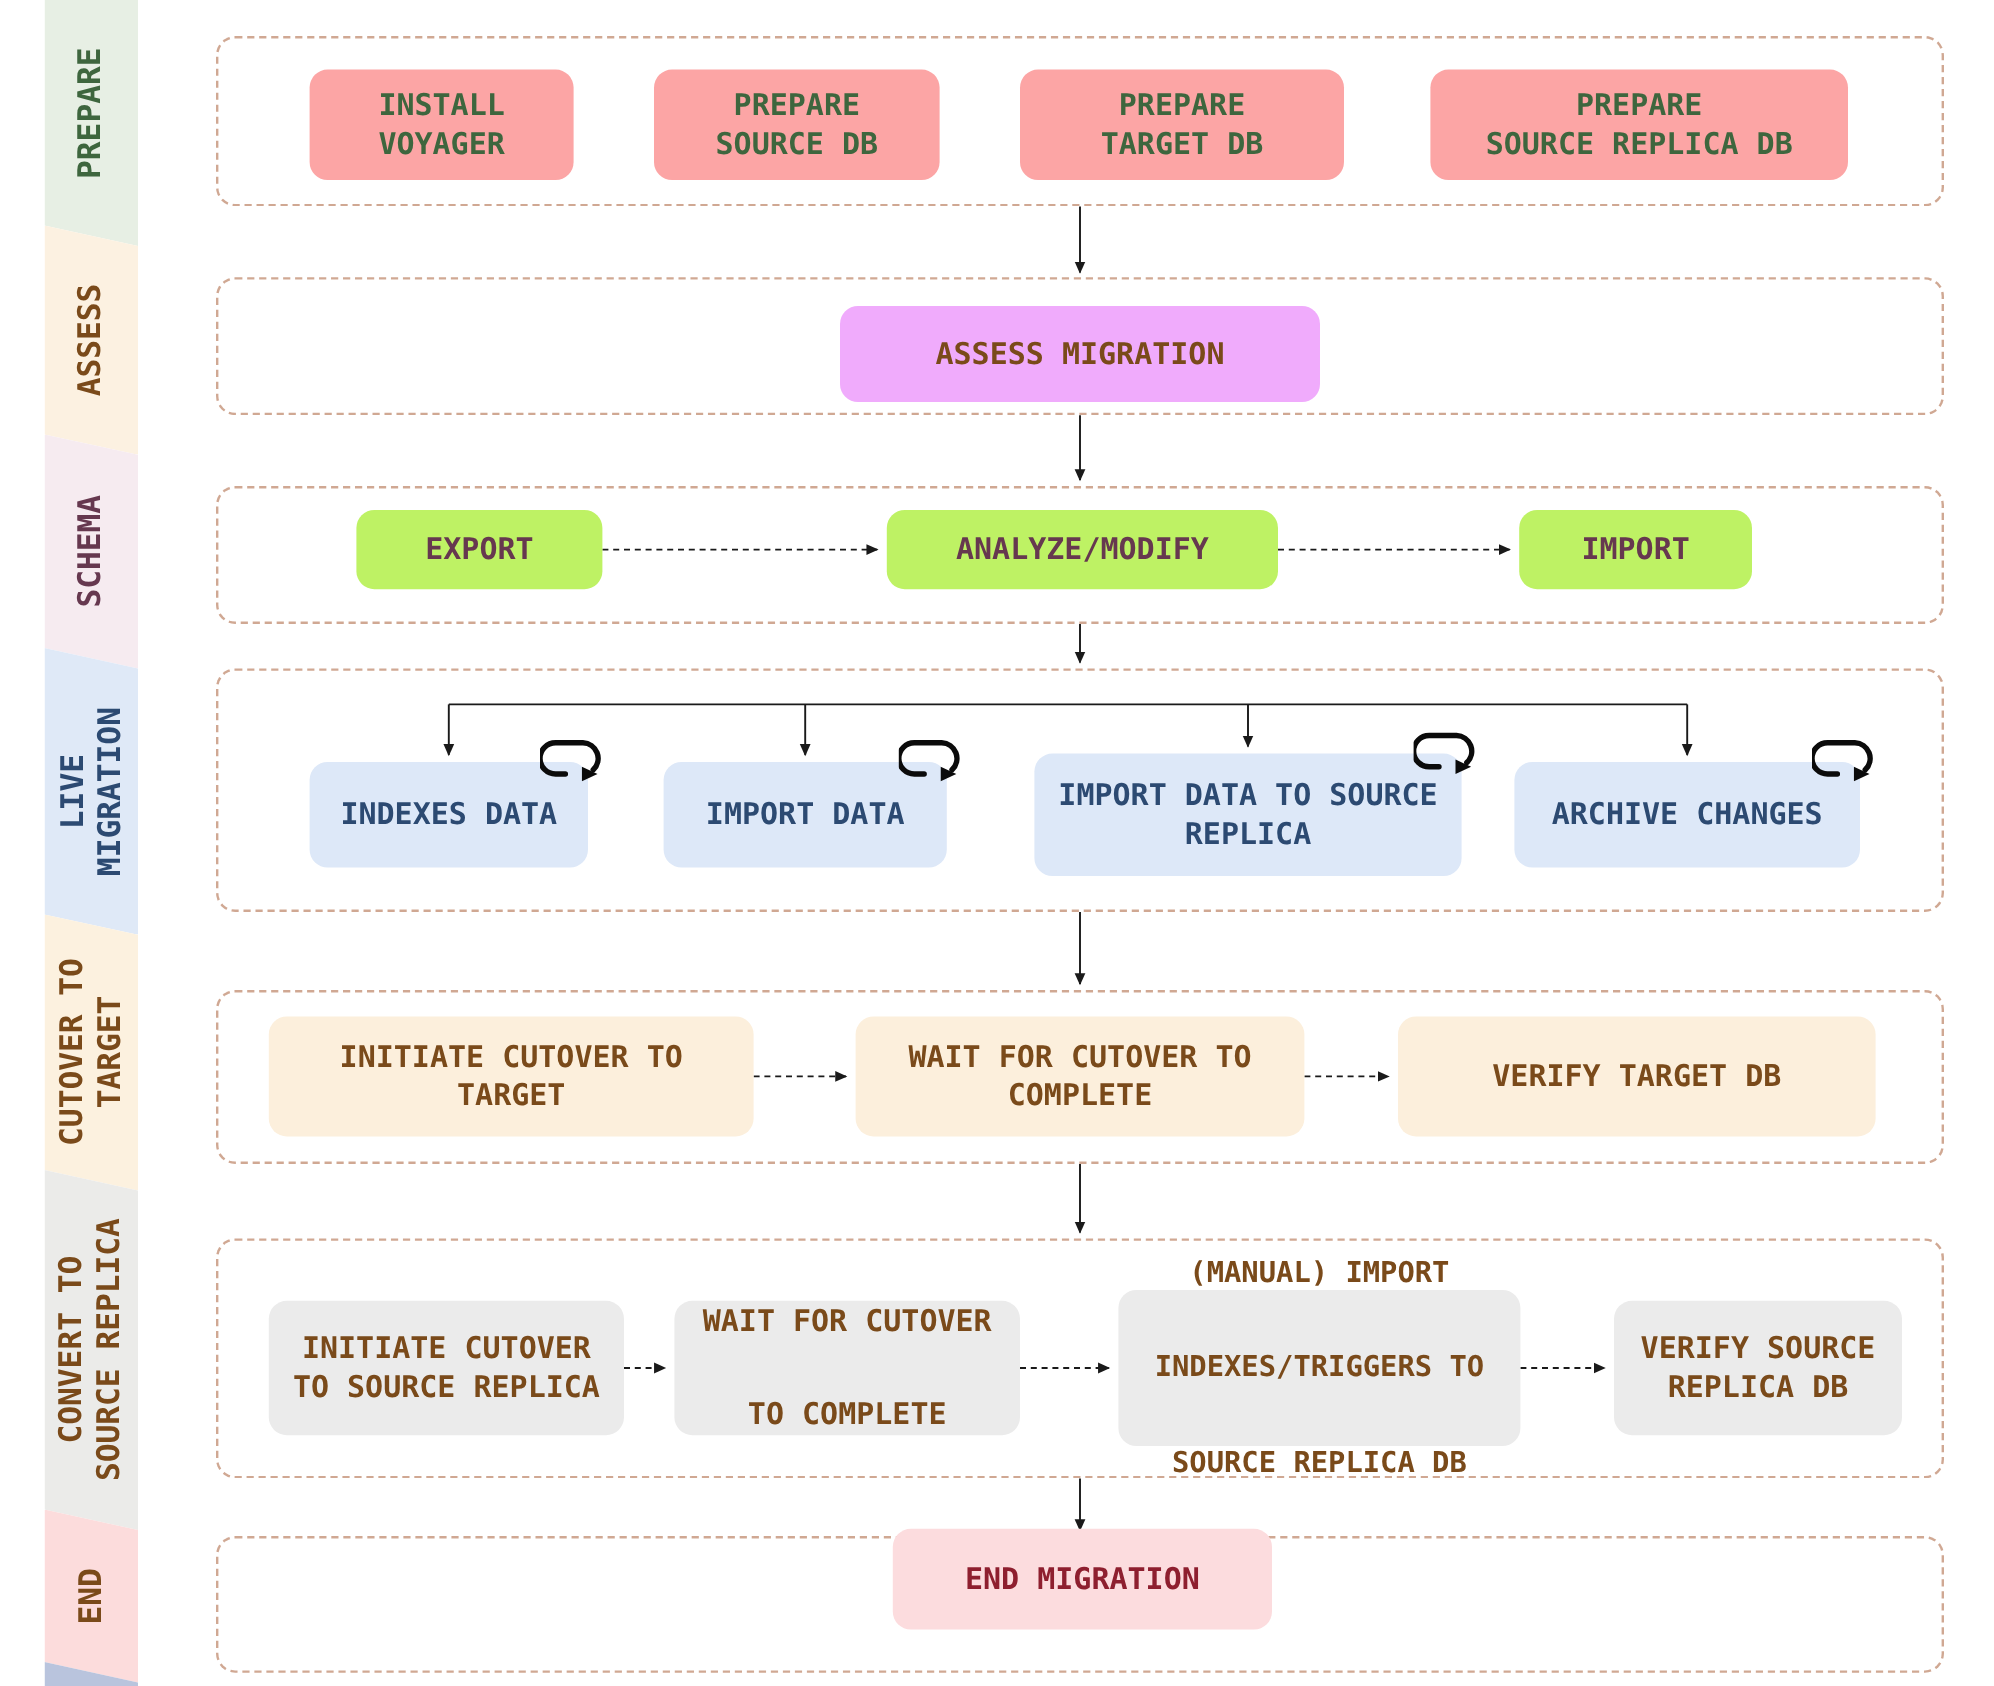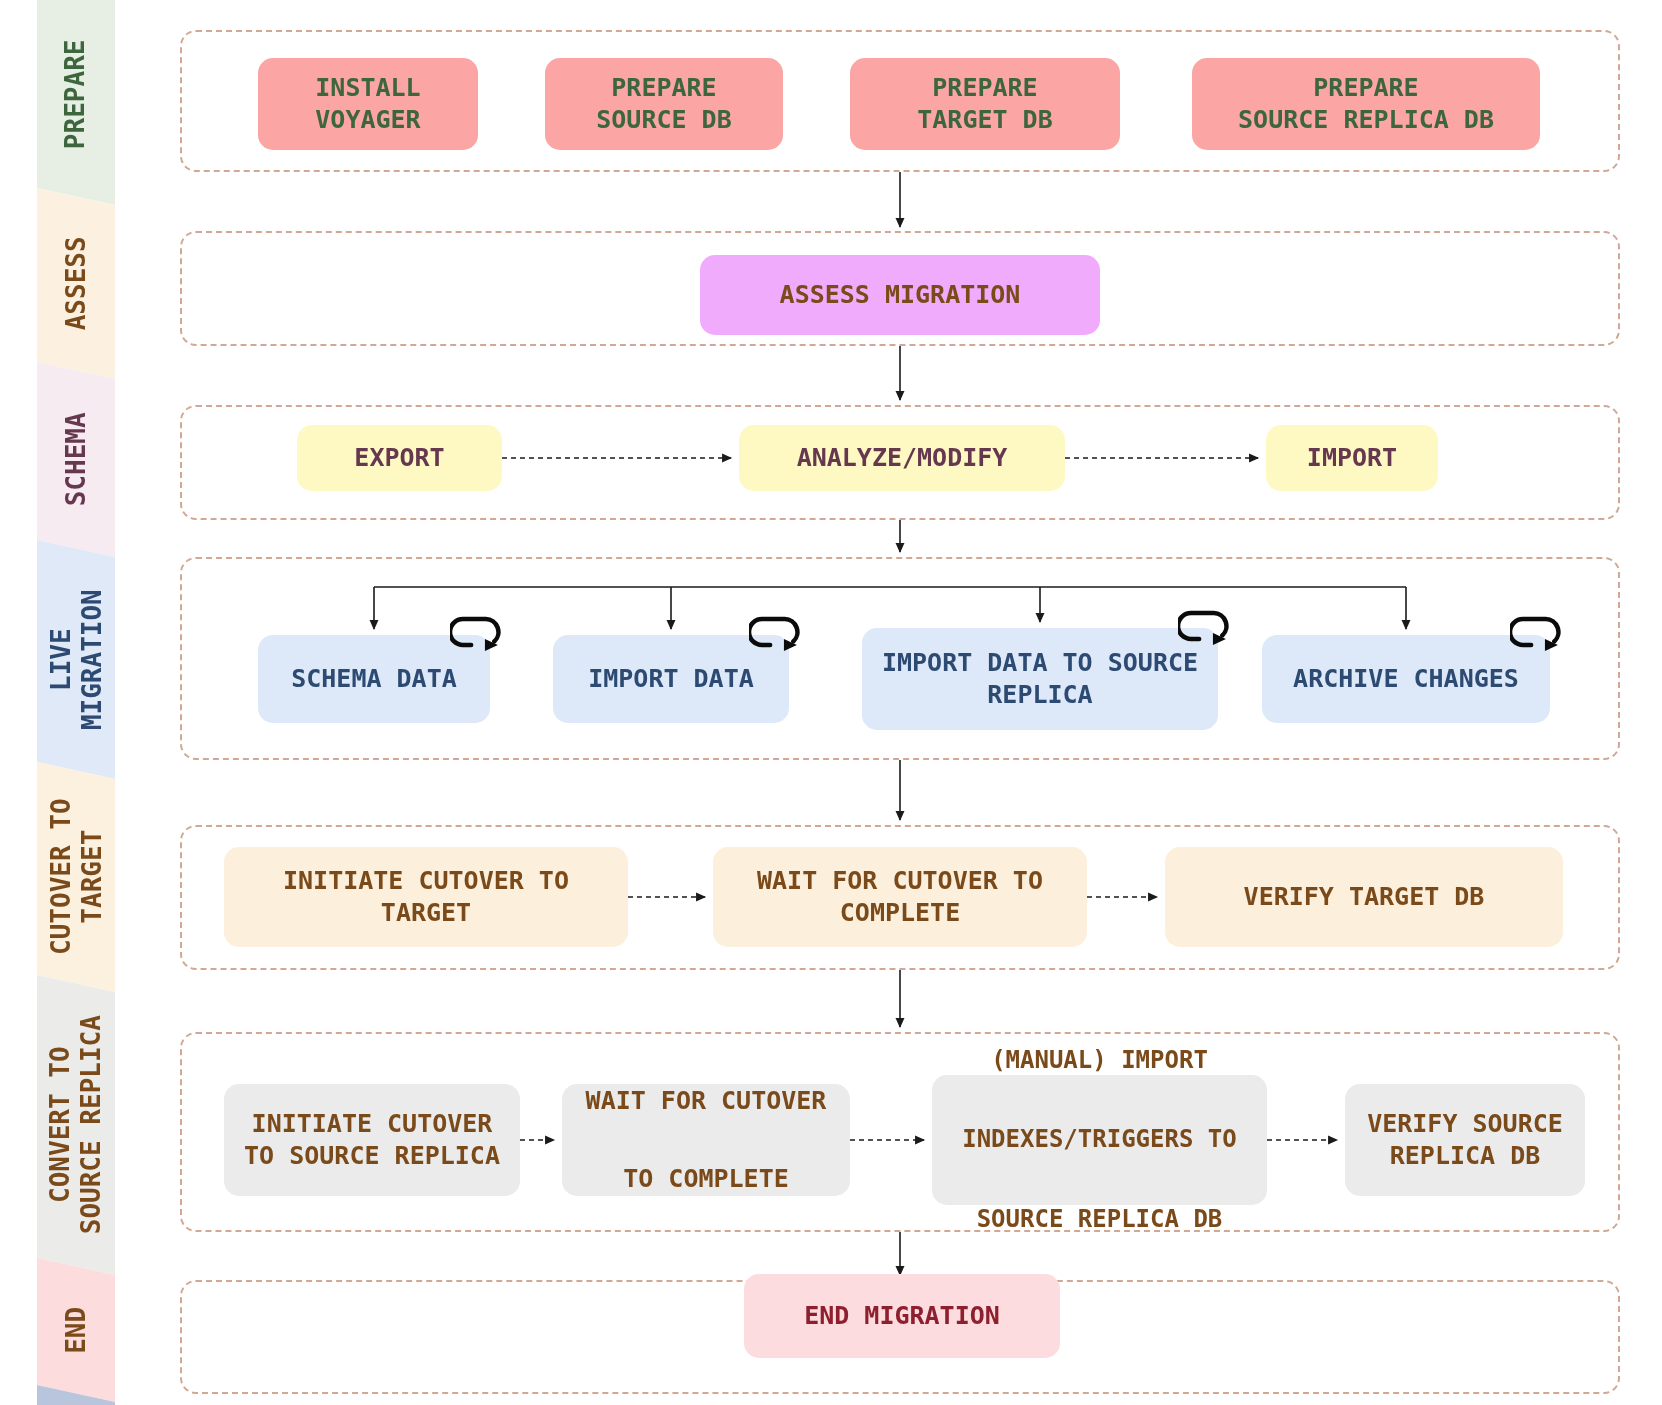--- a/index.html
+++ b/index.html
@@ -25,21 +25,21 @@
   .bg-next{background:#b9c4dd;}
   
   .rowbox{position:absolute;left:180px;width:1440px;border:2px dashed #d0a893;border-radius:16px;box-sizing:border-box;}
   
   .node{position:absolute;border-radius:15px;display:flex;flex-direction:column;
     align-items:center;justify-content:center;font-weight:bold;font-size:25px;
     line-height:1.3;text-align:center;box-sizing:border-box;}
   .node span{display:block;white-space:nowrap;}
   .n-green{background:#fca5a5;color:#3e663e;}
   .n-assess{background:#f0abfc;color:#7a4a1a;}
-  .n-pink{background:#fef9c3;color:#66384f;}
+  .n-pink{background:#bef264;color:#66384f;}
   .n-blue{background:#dde8f8;color:#2c4a72;}
   .n-orange{background:#fcefdc;color:#7a4a1a;}
   .n-gray{background:#ebebeb;color:#7a4a1a;}
   .n-red{background:#fcdcde;color:#8e1f2f;}
   
   .connectors{position:absolute;left:0;top:0;pointer-events:none;}
   .loop-icon{position:absolute;}
 </style>
 </head>
 <body>
@@ -161,26 +161,26 @@
   <div class="node n-assess" style="left:700px;top:255px;width:400px;height:80px;">
     <span>ASSESS MIGRATION</span>
   </div>
 
   <div class="node n-pink" style="left:297px;top:425px;width:205px;height:66px;">
     <span>EXPORT</span>
   </div>
   <div class="node n-pink" style="left:739px;top:425px;width:326px;height:66px;">
     <span>ANALYZE/MODIFY</span>
   </div>
-  <div class="node n-pink" style="left:1266px;top:425px;width:172px;height:66px;">
+  <div class="node n-pink" style="left:1266px;top:425px;width:194px;height:66px;">
     <span>IMPORT</span>
   </div>
 
   <div class="node n-blue" style="left:258px;top:635px;width:232px;height:88px;">
-    <span>SCHEMA DATA</span>
+    <span>INDEXES DATA</span>
   </div>
   <div class="node n-blue" style="left:553px;top:635px;width:236px;height:88px;text-align:center;">
     <span>IMPORT DATA</span>
   </div>
   <div class="node n-blue" style="left:862px;top:628px;width:356px;height:102px;">
     <span>IMPORT DATA TO SOURCE</span>
       <span>REPLICA</span>
   </div>
   <div class="node n-blue" style="left:1262px;top:635px;width:288px;height:88px;">
     <span>ARCHIVE CHANGES</span>

